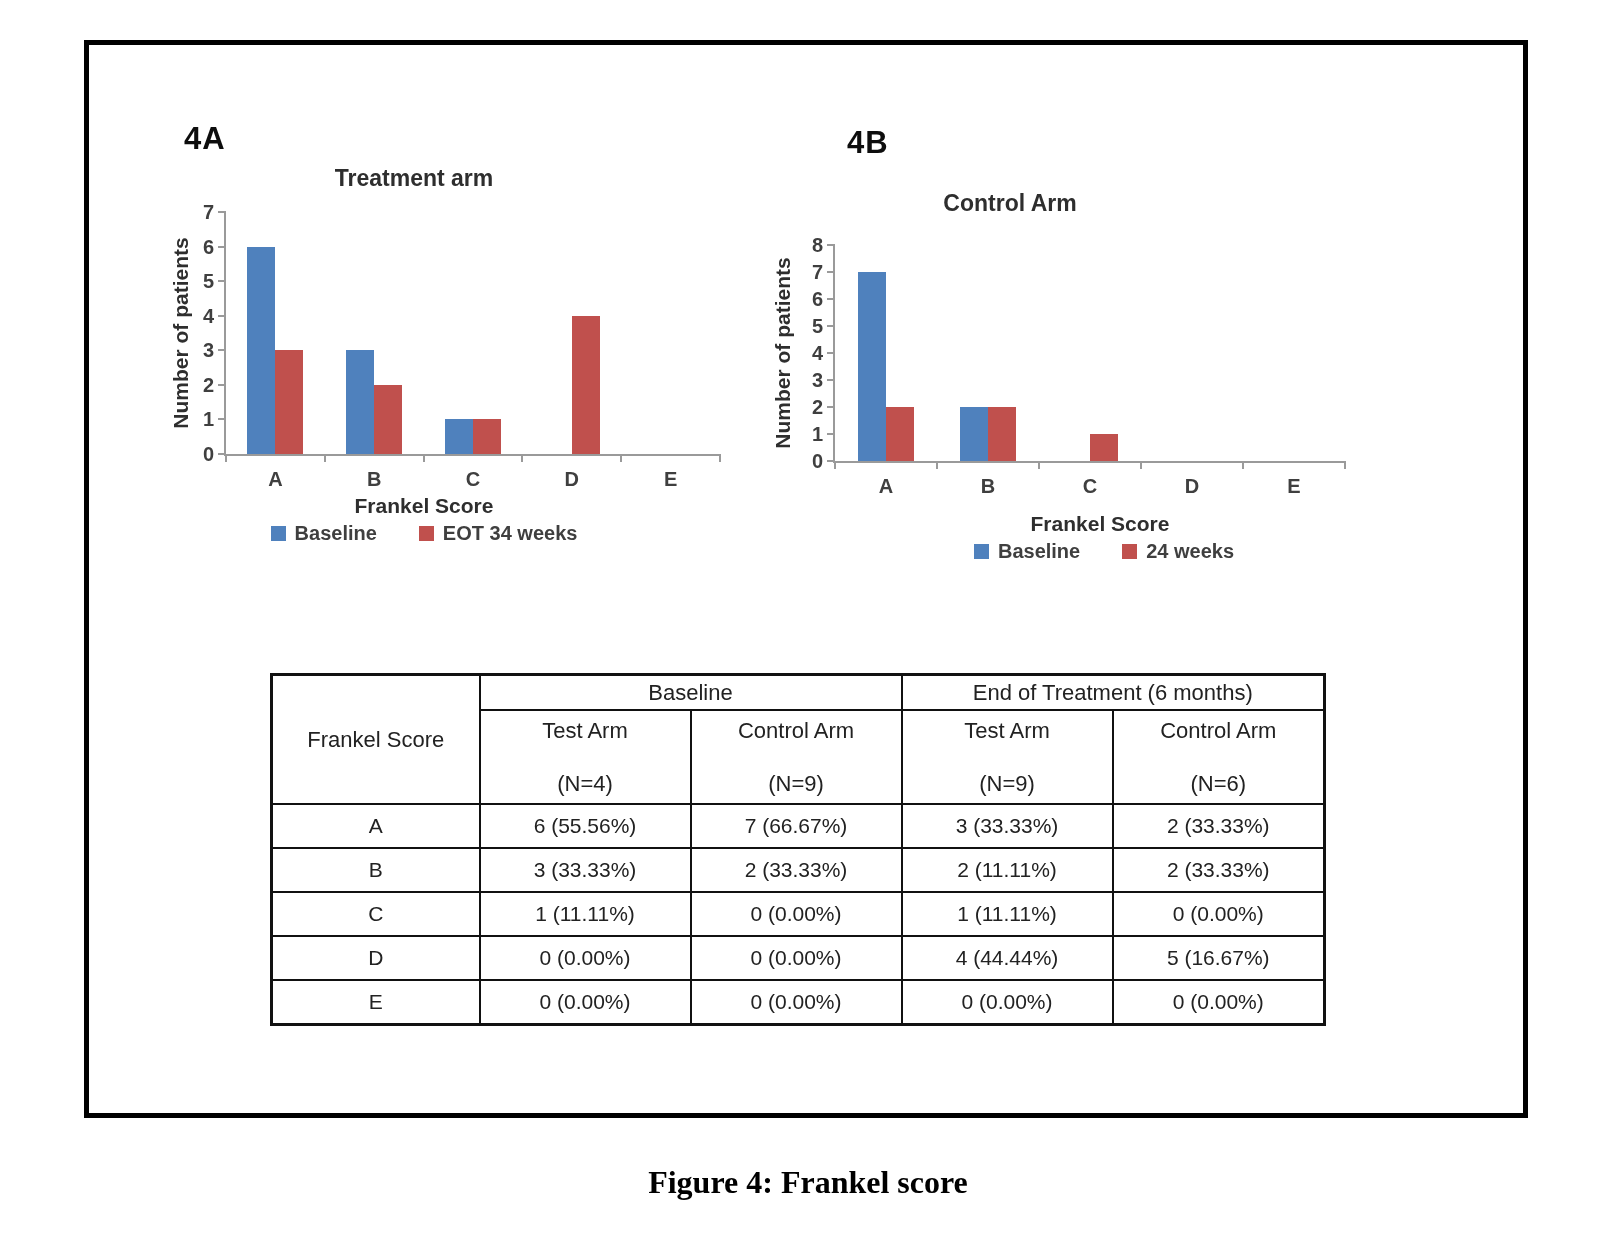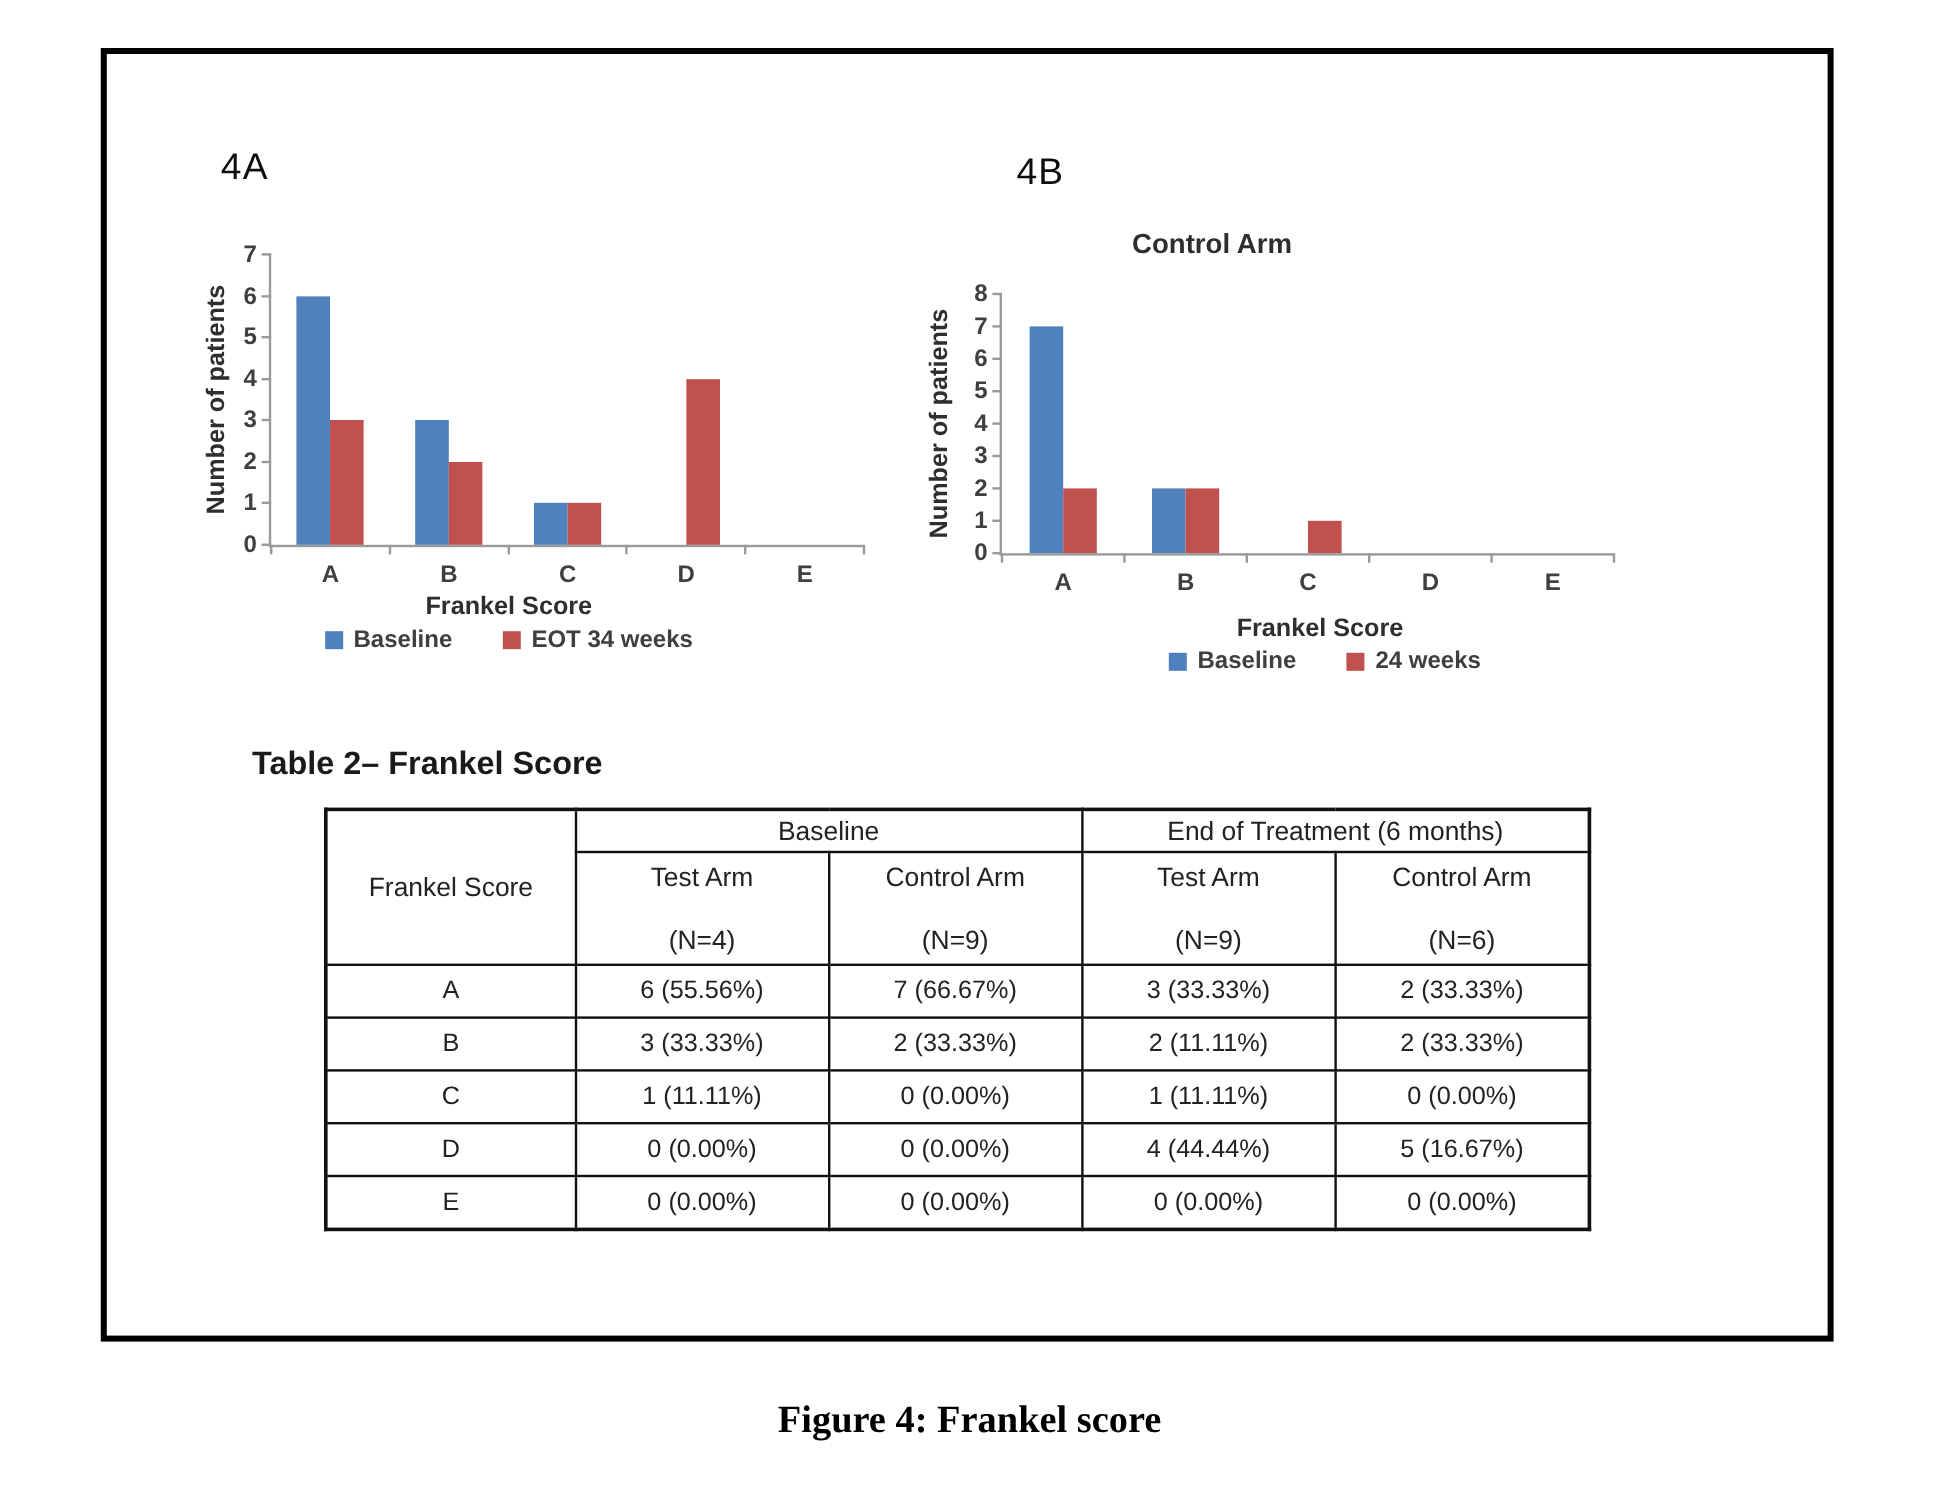--- a/index.html
+++ b/index.html
@@ -5,21 +5,21 @@
   html,body{margin:0;padding:0;}
   body{
     width:1616px;height:1256px;position:relative;background:#ffffff;
     font-family:"Liberation Sans",sans-serif;overflow:hidden;
   }
   .frame{
     position:absolute;left:84px;top:40px;width:1444px;height:1078px;
     border:5px solid #000;box-sizing:border-box;background:#fff;
   }
   
-  .panel-label{position:absolute;font-weight:normal;font-size:31px;color:#0d0d0d;letter-spacing:1px;}
+  .panel-label{position:absolute;font-weight:bold;font-size:31px;color:#0d0d0d;letter-spacing:1px;}
   .pl-a{left:95px;top:76px;}
   .pl-b{left:758px;top:80px;}
   .chart-title{position:absolute;font-weight:bold;font-size:23px;color:#2e2e2e;text-align:center;width:340px;}
   .ct-a{left:155px;top:120px;}
   .ct-b{left:751px;top:145px;}
   .chart{
     position:absolute;
     border-left:2px solid #9a9a9a;border-bottom:2px solid #9a9a9a;
   }
   .chart-a{left:135px;top:167px;width:494px;height:242px;}
@@ -68,20 +68,21 @@
     position:absolute;left:0;top:1164px;width:1616px;text-align:center;
     font-family:"Liberation Serif",serif;font-weight:bold;font-size:32px;color:#000;
   }
 </style>
 </head>
 <body>
 
 <div class="frame">
 
   <div class="panel-label pl-a">4A</div>
+  <div class="chart-title ct-a">Treatment arm</div>
   <div class="axis-label ylab ylab-a">Number of patients</div>
   <div class="chart chart-a">
       <div class="ytick-label" style="top: 100%;">0</div>
       <div class="ytick-mark" style="top: 100%;"></div>
       <div class="ytick-label" style="top: 85.7143%;">1</div>
       <div class="ytick-mark" style="top: 85.7143%;"></div>
       <div class="ytick-label" style="top: 71.4286%;">2</div>
       <div class="ytick-mark" style="top: 71.4286%;"></div>
       <div class="ytick-label" style="top: 57.1429%;">3</div>
       <div class="ytick-mark" style="top: 57.1429%;"></div>
@@ -200,21 +201,20 @@
       <div class="legend-item">
         <div class="legend-swatch" style="background: rgb(79, 129, 189);"></div>
         <div class="legend-label">Baseline</div>
       </div>
       <div class="legend-item">
         <div class="legend-swatch" style="background: rgb(192, 80, 77);"></div>
         <div class="legend-label">24 weeks</div>
       </div>
     </div>
 
-  <div class="table-title">Table 2– Frankel Score</div>
   <table class="ftable">
     <colgroup>
       <col style="width:208px">
         <col style="width:211px">
         <col style="width:211px">
         <col style="width:211px">
         <col style="width:212px">
     </colgroup>
     <thead>
       <tr class="gh-row">

